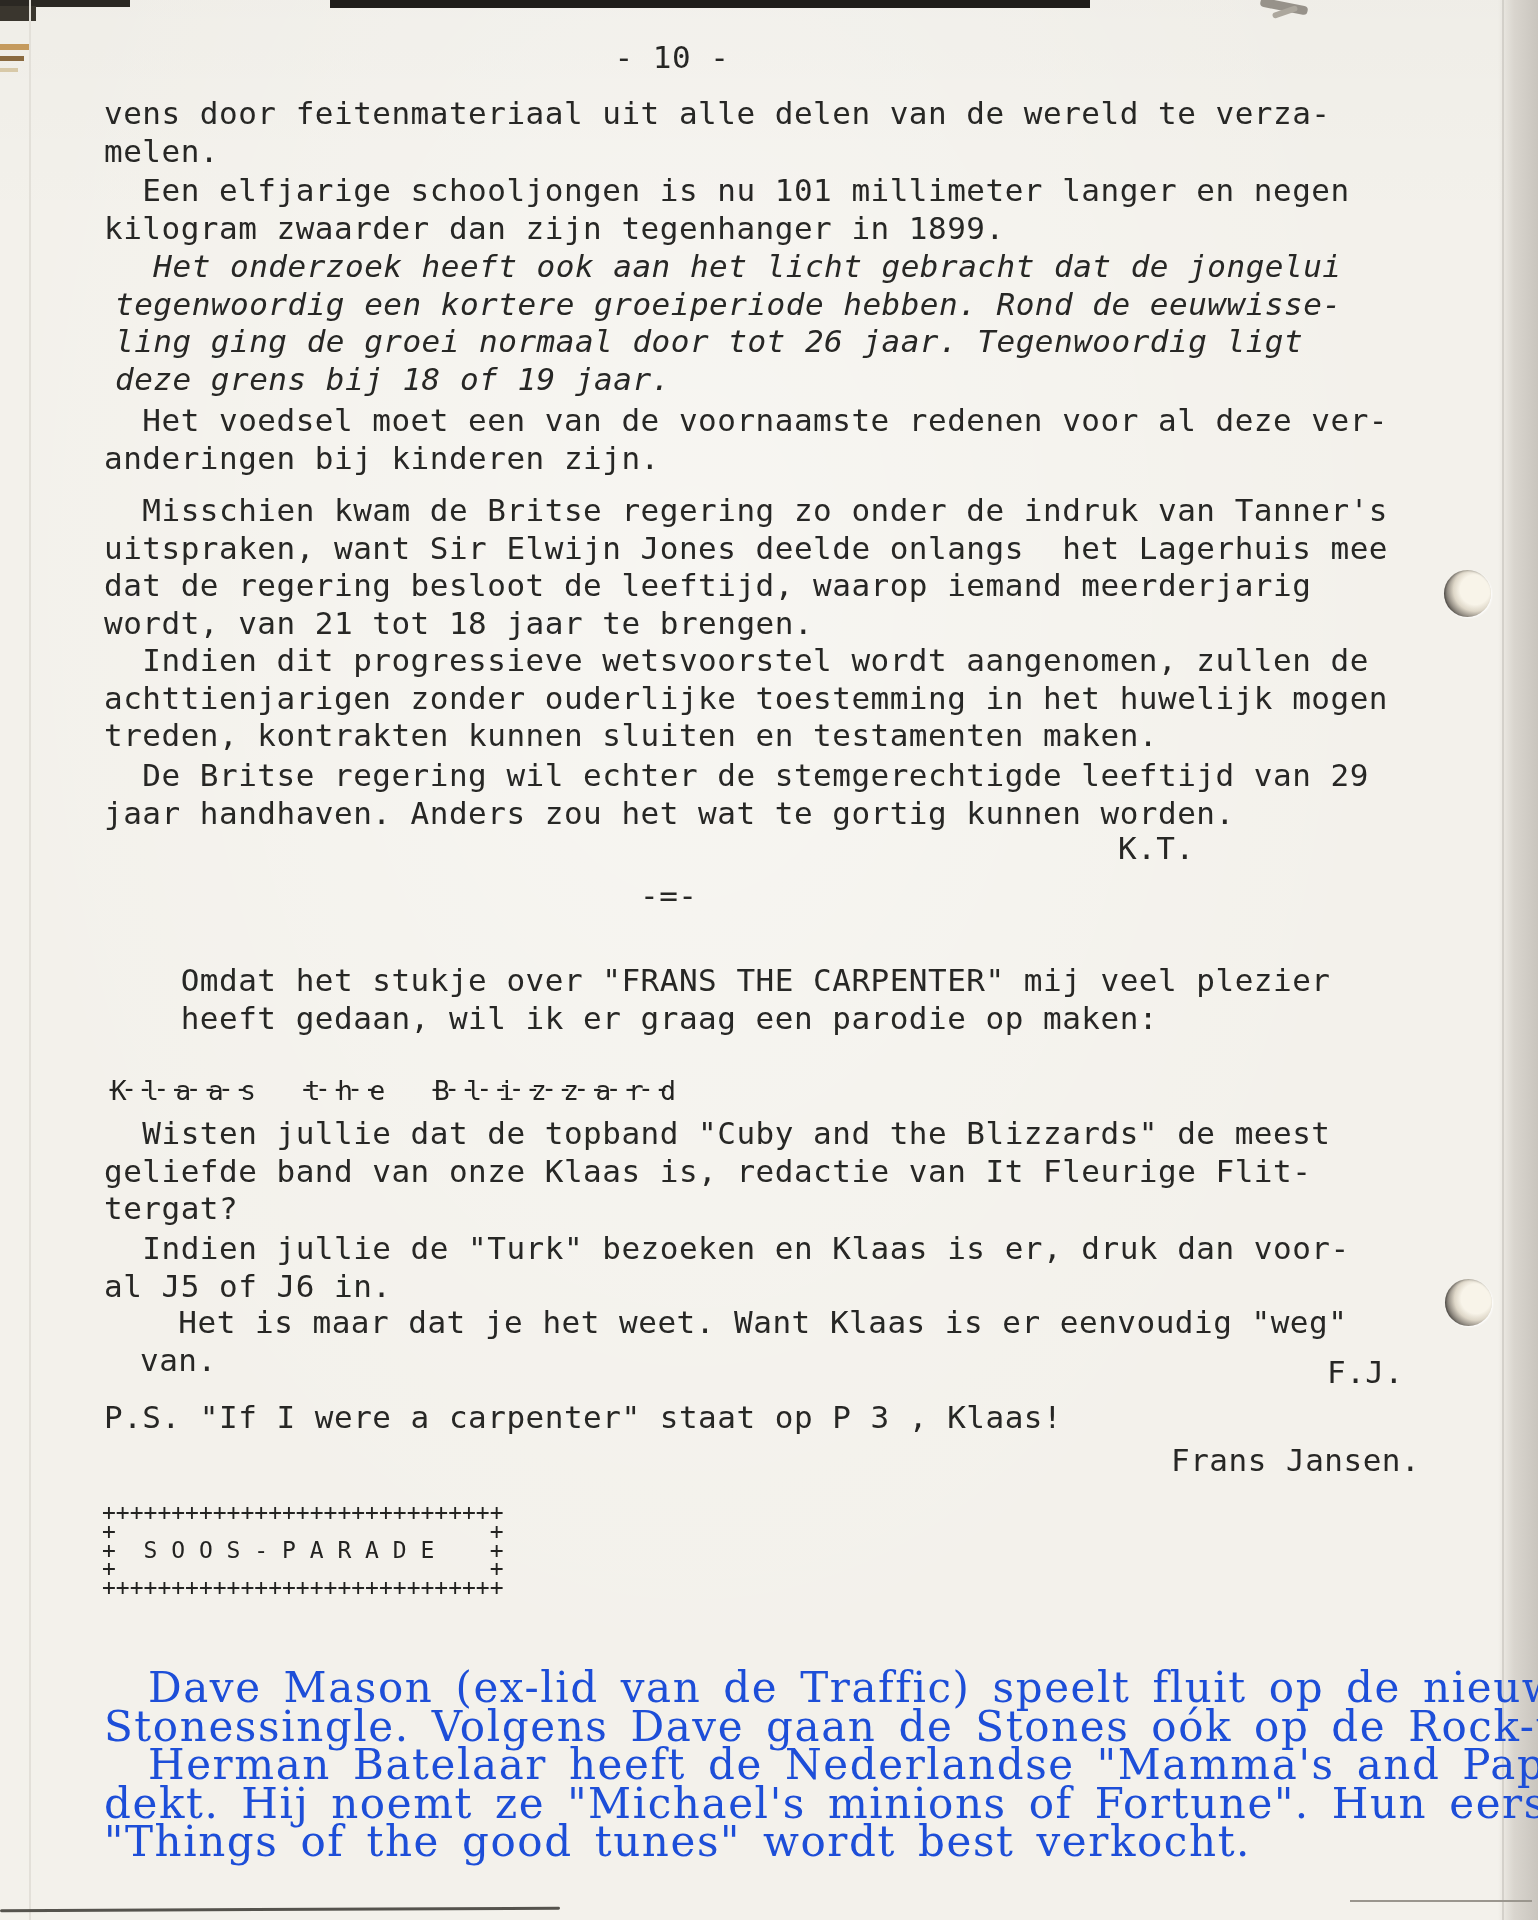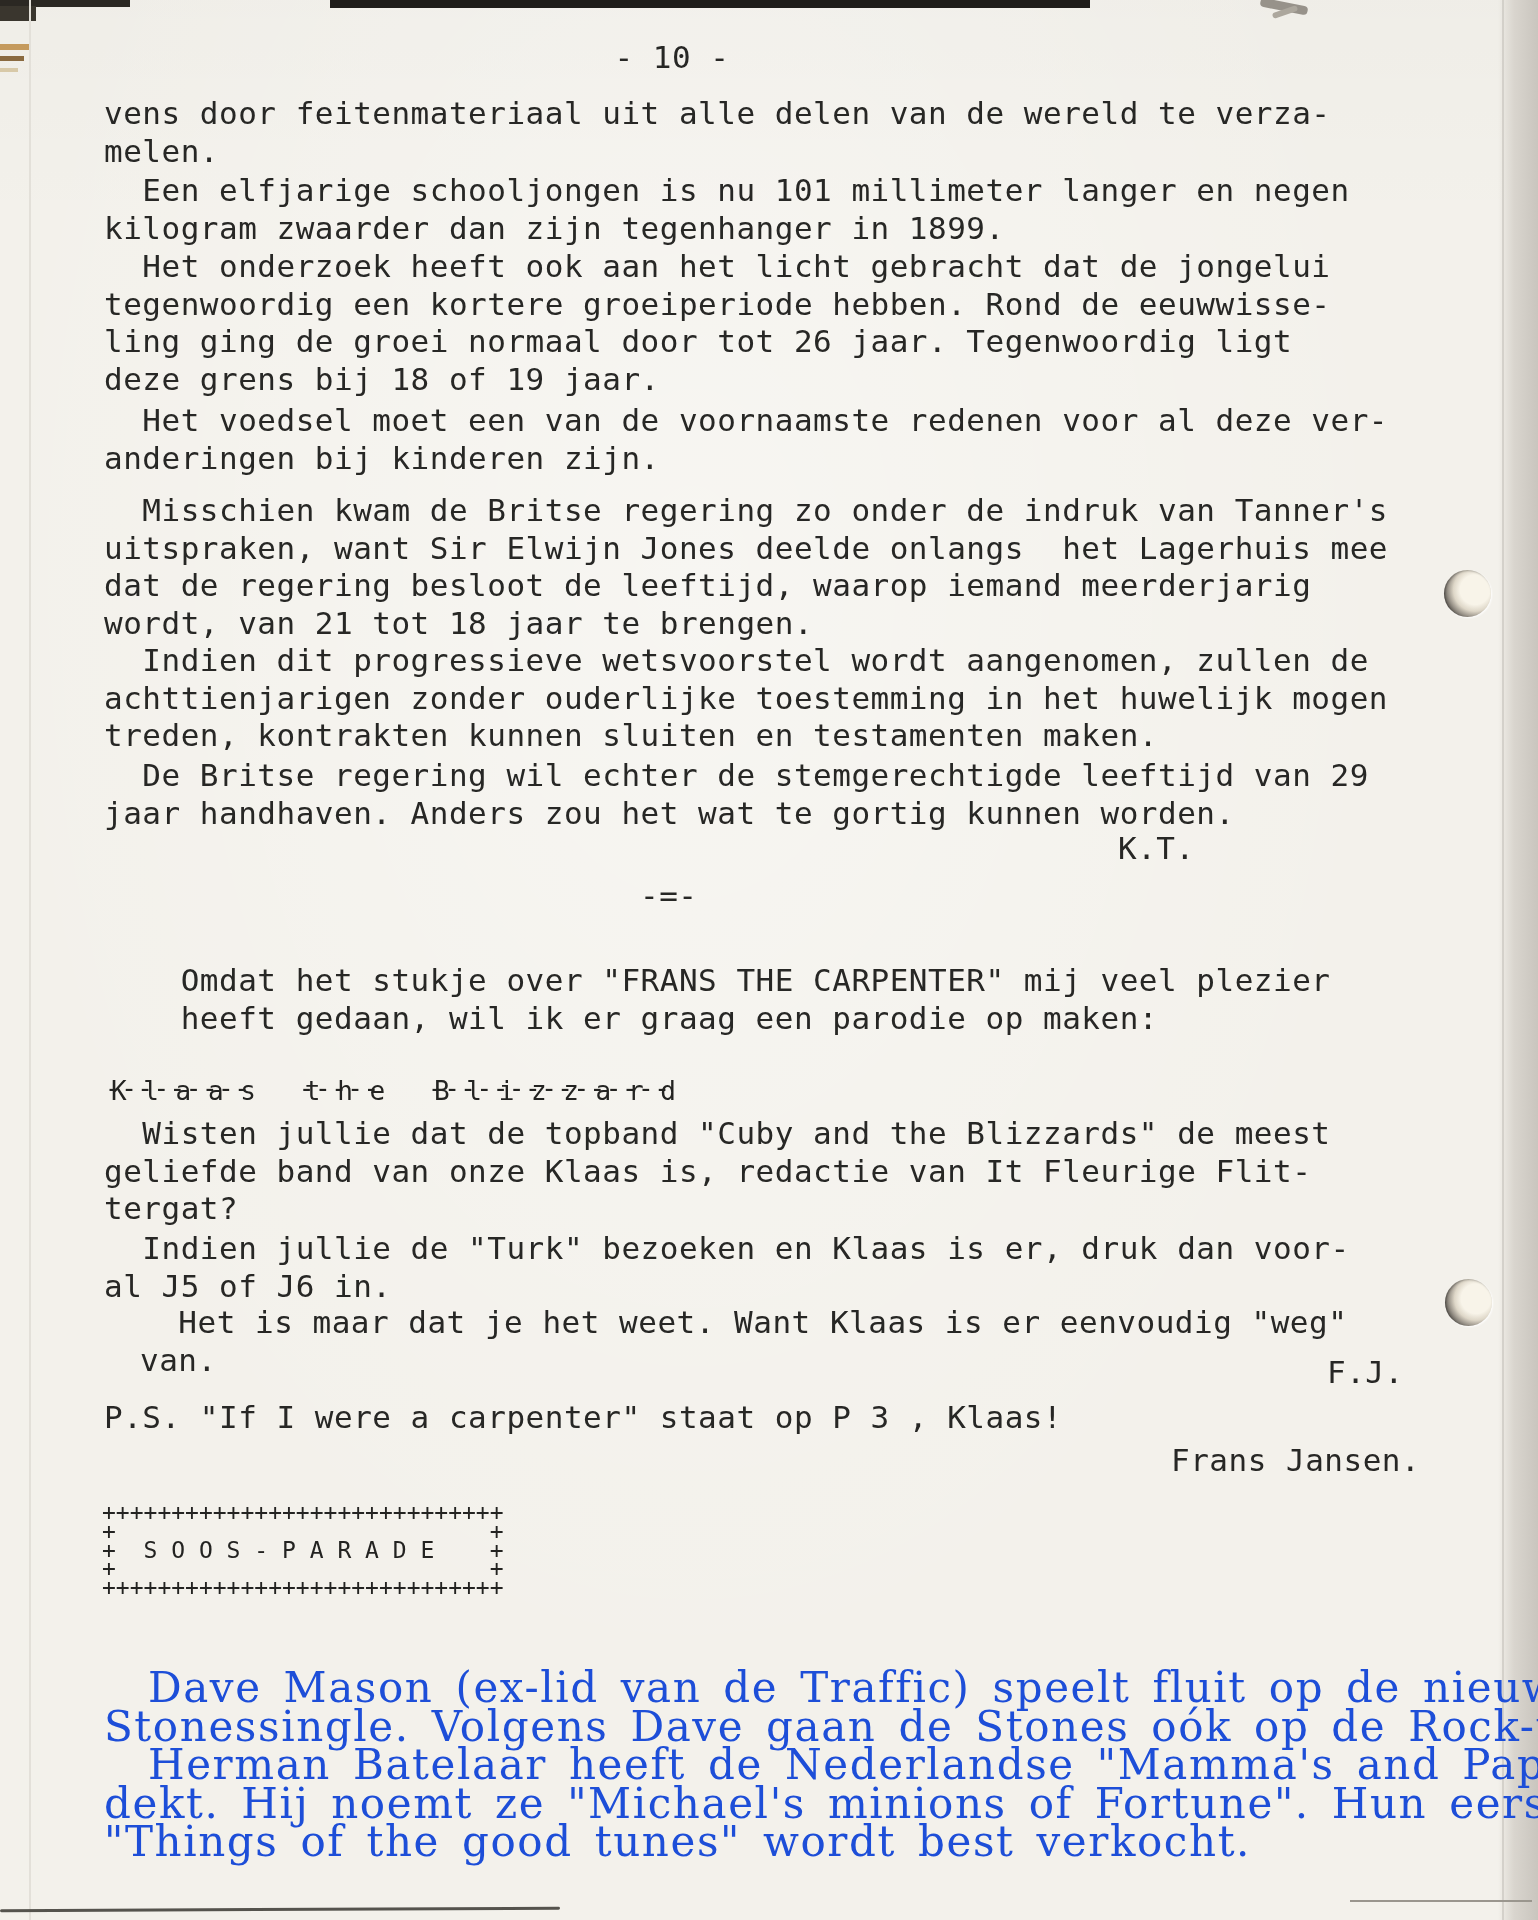--- a/index.html
+++ b/index.html
@@ -72,21 +72,21 @@
 
 <div class="hole" style="left:1444px;top:570px;"></div>
 <div class="hole" style="left:1445px;top:1279px;"></div>
 
 <pre class="mono pagenum">- 10 -</pre>
 
 <pre class="mono" style="left:104px;top:95px;">vens door feitenmateriaal uit alle delen van de wereld te verza-
 melen.</pre>
 <pre class="mono" style="left:104px;top:172px;">  Een elfjarige schooljongen is nu 101 millimeter langer en negen
 kilogram zwaarder dan zijn tegenhanger in 1899.</pre>
-<pre class="mono" style="left:104px;top:248px;">  Het onderzoek heeft ook aan het licht gebracht dat de jongelui
+<pre class="mono" style="left:115px;top:248px;font-style:italic;">  Het onderzoek heeft ook aan het licht gebracht dat de jongelui
 tegenwoordig een kortere groeiperiode hebben. Rond de eeuwwisse-
 ling ging de groei normaal door tot 26 jaar. Tegenwoordig ligt
 deze grens bij 18 of 19 jaar.</pre>
 <pre class="mono" style="left:104px;top:402px;">  Het voedsel moet een van de voornaamste redenen voor al deze ver-
 anderingen bij kinderen zijn.</pre>
 <pre class="mono" style="left:104px;top:492px;">  Misschien kwam de Britse regering zo onder de indruk van Tanner's
 uitspraken, want Sir Elwijn Jones deelde onlangs  het Lagerhuis mee
 dat de regering besloot de leeftijd, waarop iemand meerderjarig
 wordt, van 21 tot 18 jaar te brengen.</pre>
 <pre class="mono" style="left:104px;top:642px;">  Indien dit progressieve wetsvoorstel wordt aangenomen, zullen de

